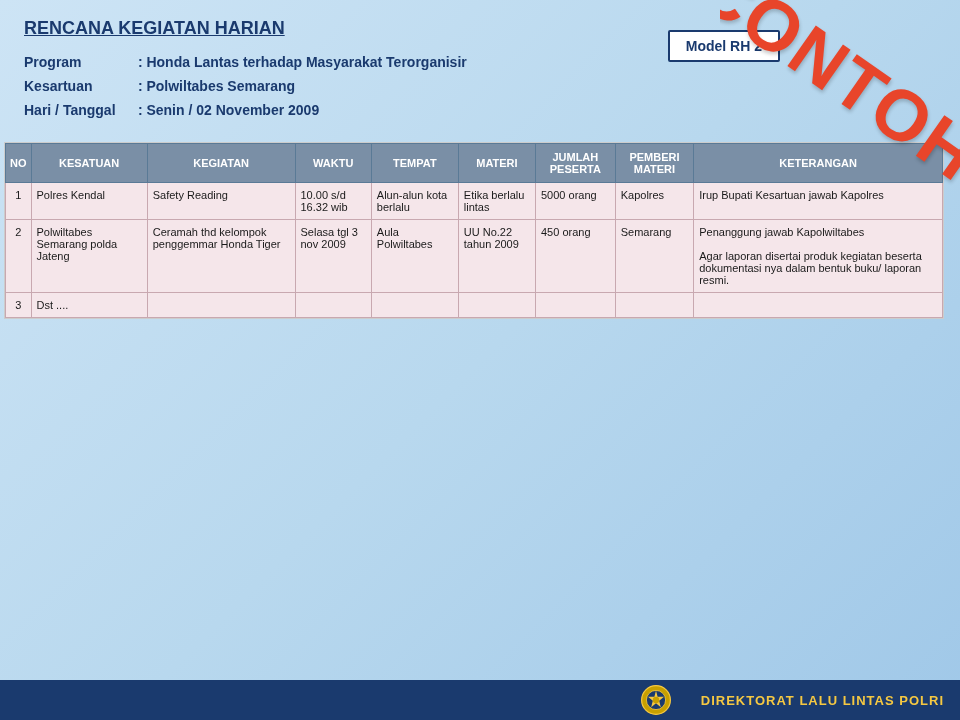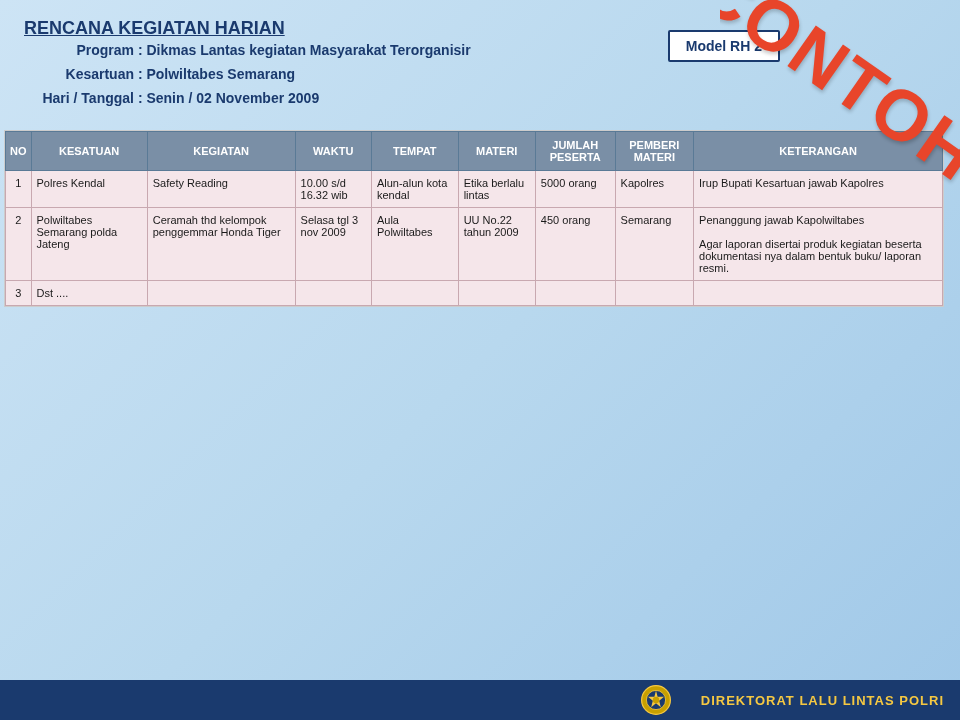--- a/index.html
+++ b/index.html
@@ -36,35 +36,35 @@
     .header-area {
       padding: 18px 24px 12px 24px;
       position: relative;
     }
 
     .title-main {
       font-size: 18px;
       font-weight: 900;
       color: #1a3a6e;
       text-decoration: underline;
+      margin-bottom: 12px;
       font-family: Arial Black, Arial, sans-serif;
     }
 
     .program-info {
       font-size: 14px;
       font-weight: 700;
       color: #1a3a6e;
       line-height: 1.7;
       font-family: Arial Black, Arial, sans-serif;
     }
 
     .program-info .label {
       display: inline-block;
       width: 110px;
-      text-align: right;
     }
 
     
     .model-box {
       position: absolute;
       top: 30px;
       right: 180px;
       background: white;
       border: 2px solid #1a3a6e;
       padding: 6px 16px;
@@ -159,21 +159,21 @@
 </head>
 <body>
 
 <div class="page-wrapper">
 
   <div class="header-area">
     <div class="title-main">RENCANA KEGIATAN HARIAN</div>
     <div class="program-info">
       <div>
         <span class="label">Program</span>
-        <span>: Dikmas Lantas kegiatan Masyarakat Terorganisir</span>
+        <span>: Honda Lantas terhadap Masyarakat Terorganisir</span>
       </div>
       <div>
         <span class="label">Kesartuan</span>
         <span>: Polwiltabes  Semarang</span>
       </div>
       <div>
         <span class="label">Hari / Tanggal</span>
         <span>: Senin /  02 November 2009</span>
       </div>
     </div>
@@ -199,21 +199,21 @@
           <th>PEMBERI MATERI</th>
           <th>KETERANGAN</th>
         </tr>
       </thead>
       <tbody>
         <tr>
           <td class="center">1</td>
           <td>Polres Kendal</td>
           <td>Safety Reading</td>
           <td>10.00 s/d 16.32 wib</td>
-          <td>Alun-alun kota kendal</td>
+          <td>Alun-alun kota berlalu</td>
           <td>Etika berlalu lintas</td>
           <td>5000 orang</td>
           <td>Kapolres</td>
           <td>Irup Bupati Kesartuan jawab Kapolres</td>
         </tr>
         <tr>
           <td class="center">2</td>
           <td>Polwiltabes Semarang polda Jateng</td>
           <td>Ceramah thd kelompok penggemmar Honda Tiger</td>
           <td>Selasa tgl 3 nov 2009</td>

